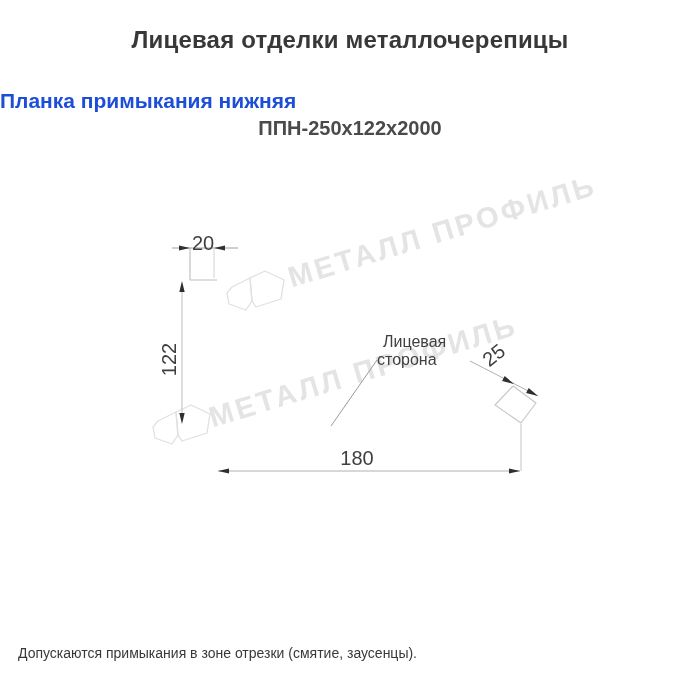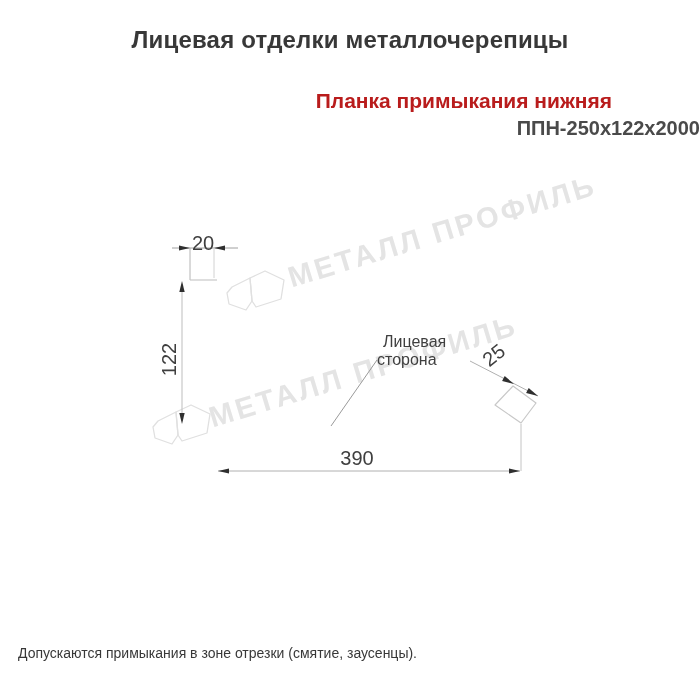--- a/index.html
+++ b/index.html
@@ -5,25 +5,25 @@
   html,body{margin:0;padding:0;background:#fff;}
   .page{
     position:relative;width:700px;height:700px;background:#ffffff;
     font-family:"Liberation Sans", sans-serif;overflow:hidden;
   }
   .title{
     position:absolute;top:26px;left:0;width:700px;text-align:center;
     font-size:24px;font-weight:bold;color:#383838;letter-spacing:0.2px;
   }
   .subtitle{
-    position:absolute;top:89px;left:0;width:612px;text-align:right;
-    font-size:21px;font-weight:bold;color:#b91c1c;
+    position:absolute;top:89px;left:0;width:612px;text-align:left;
+    font-size:21px;font-weight:bold;color:#1d4ed8;
   }
   .model{
-    position:absolute;top:117px;left:0;width:700px;text-align:right;
+    position:absolute;top:117px;left:0;width:700px;text-align:center;
     font-size:20px;font-weight:bold;color:#4a4a4a;
   }
   .wm{
     position:absolute;white-space:nowrap;color:#e4e4e4;
     font-size:29px;font-weight:bold;letter-spacing:3px;
     transform-origin:0 50%;transform:rotate(-17deg);
   }
   .wm1{left:289px;top:262px;}
   .wm2{left:210px;top:402px;}
   .drawing-svg{position:absolute;left:0;top:0;width:700px;height:700px;}
@@ -99,21 +99,21 @@
       <line x1="470" y1="361" x2="538" y2="396" stroke="#b0b0b0" stroke-width="1"></line>
       <polygon points="514,384 502.1,381 504.7,376.1" fill="#2f2f2f"></polygon>
       <polygon points="538,396 526.1,393 528.7,388.1" fill="#2f2f2f"></polygon>
     </g>
 
     <line x1="377" y1="360" x2="331" y2="426" stroke="#9a9a9a" stroke-width="1"></line>
   </svg>
 
   <div class="dim dim-20">20</div>
   <div class="dim dim-122">122</div>
-  <div class="dim dim-250">390</div>
+  <div class="dim dim-250">180</div>
   <div class="dim dim-25">25</div>
 
   <div class="face-label">
     <span class="l1">Лицевая</span>
     <span class="l2">сторона</span>
   </div>
 
   <div class="footer">
     <div>Допускаются примыкания в зоне отрезки (смятие, заусенцы).</div>
   </div>

